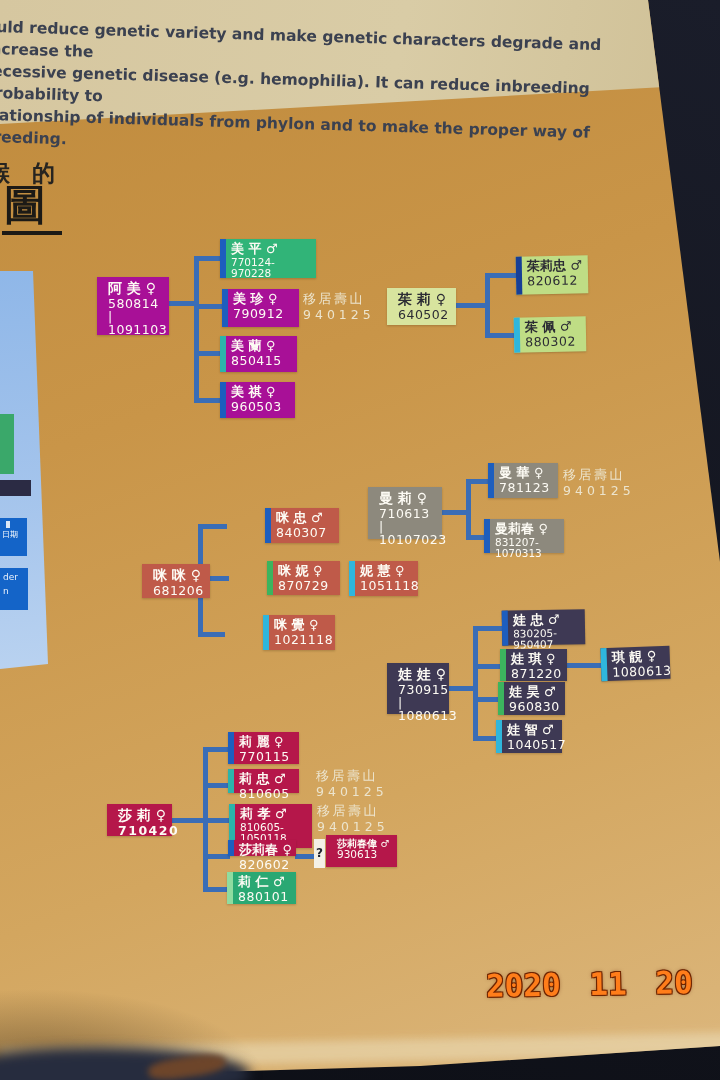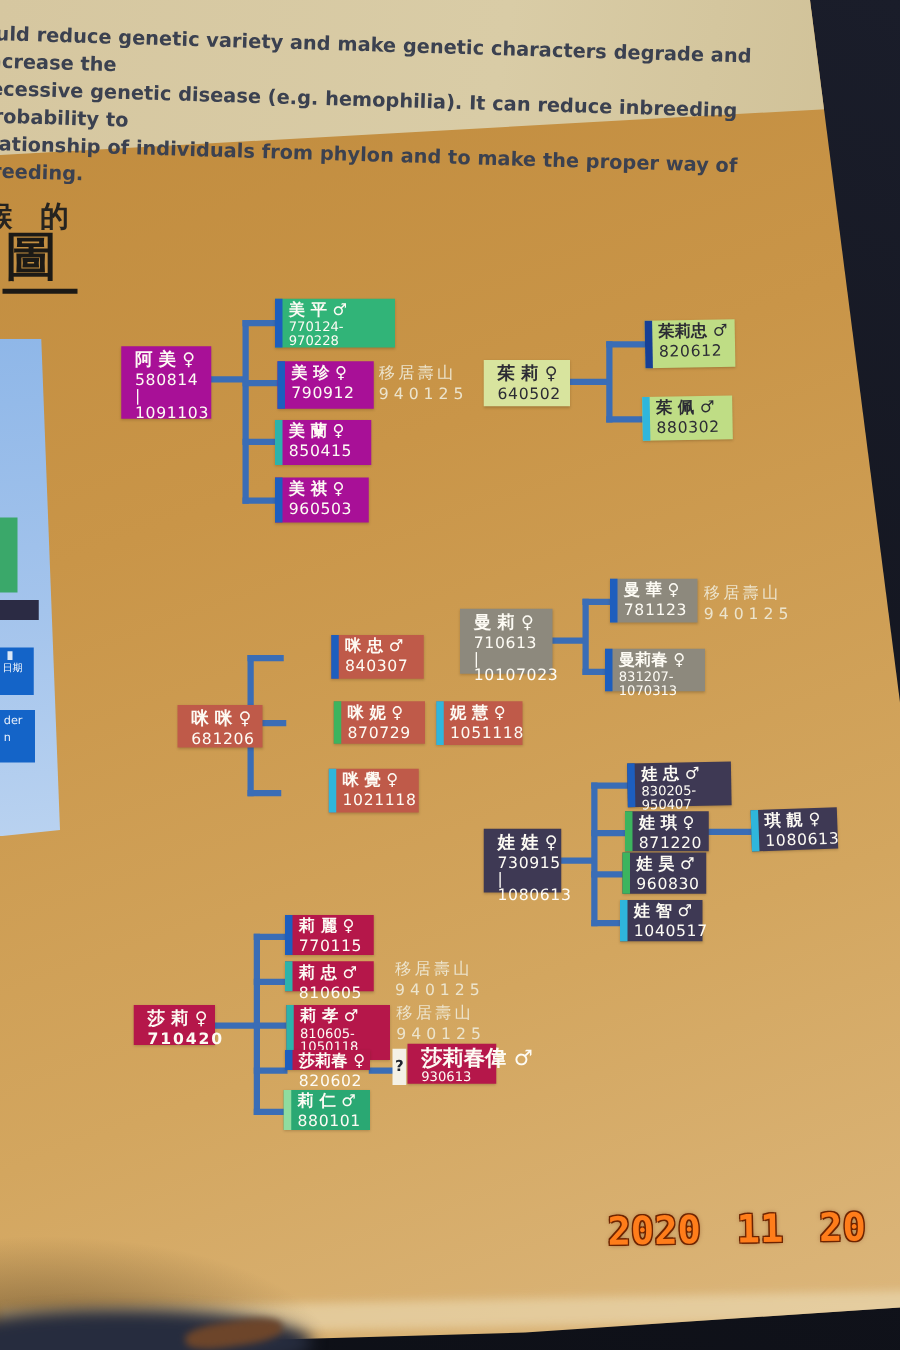--- a/index.html
+++ b/index.html
@@ -52,21 +52,21 @@
     font-size:9px;line-height:1.5;padding:3px 0 0 3px;box-sizing:border-box;white-space:pre-line;}
   
   .node{position:absolute;box-sizing:border-box;color:#fdfbf4;padding:3px 3px 2px 11px;line-height:1.12;
     box-shadow:0 1px 2px rgba(60,40,10,.25);}
   .bar{position:absolute;left:0;top:0;bottom:0;width:6px;}
   .lab{display:block;font-size:13px;font-weight:600;white-space:nowrap;}
   .dat{display:block;font-size:12.5px;white-space:pre-line;line-height:1.05;letter-spacing:.5px;}
   .pnode{padding-top:4px;}
   .pnode .lab{font-size:14px;}
   .long .dat{font-size:10.5px;letter-spacing:0;}
-  .small-lab .lab{font-size:17px;}
+  .small-lab .lab{font-size:10px;}
   .bold-dates .dat{font-weight:800;letter-spacing:1.5px;}
   .dark{color:#2c2c34;}
   .magenta{background:#a81097;}
   .green{background:#31b478;}
   .ltyellow{background:#d8e49e;}
   .ltgreen{background:#bfdd85;}
   .gray{background:#8d897d;}
   .terra{background:#bf5a49;margin-left:40px;}
   .navy{background:#3e3954;}
   .crimson{background:#b5174a;}

